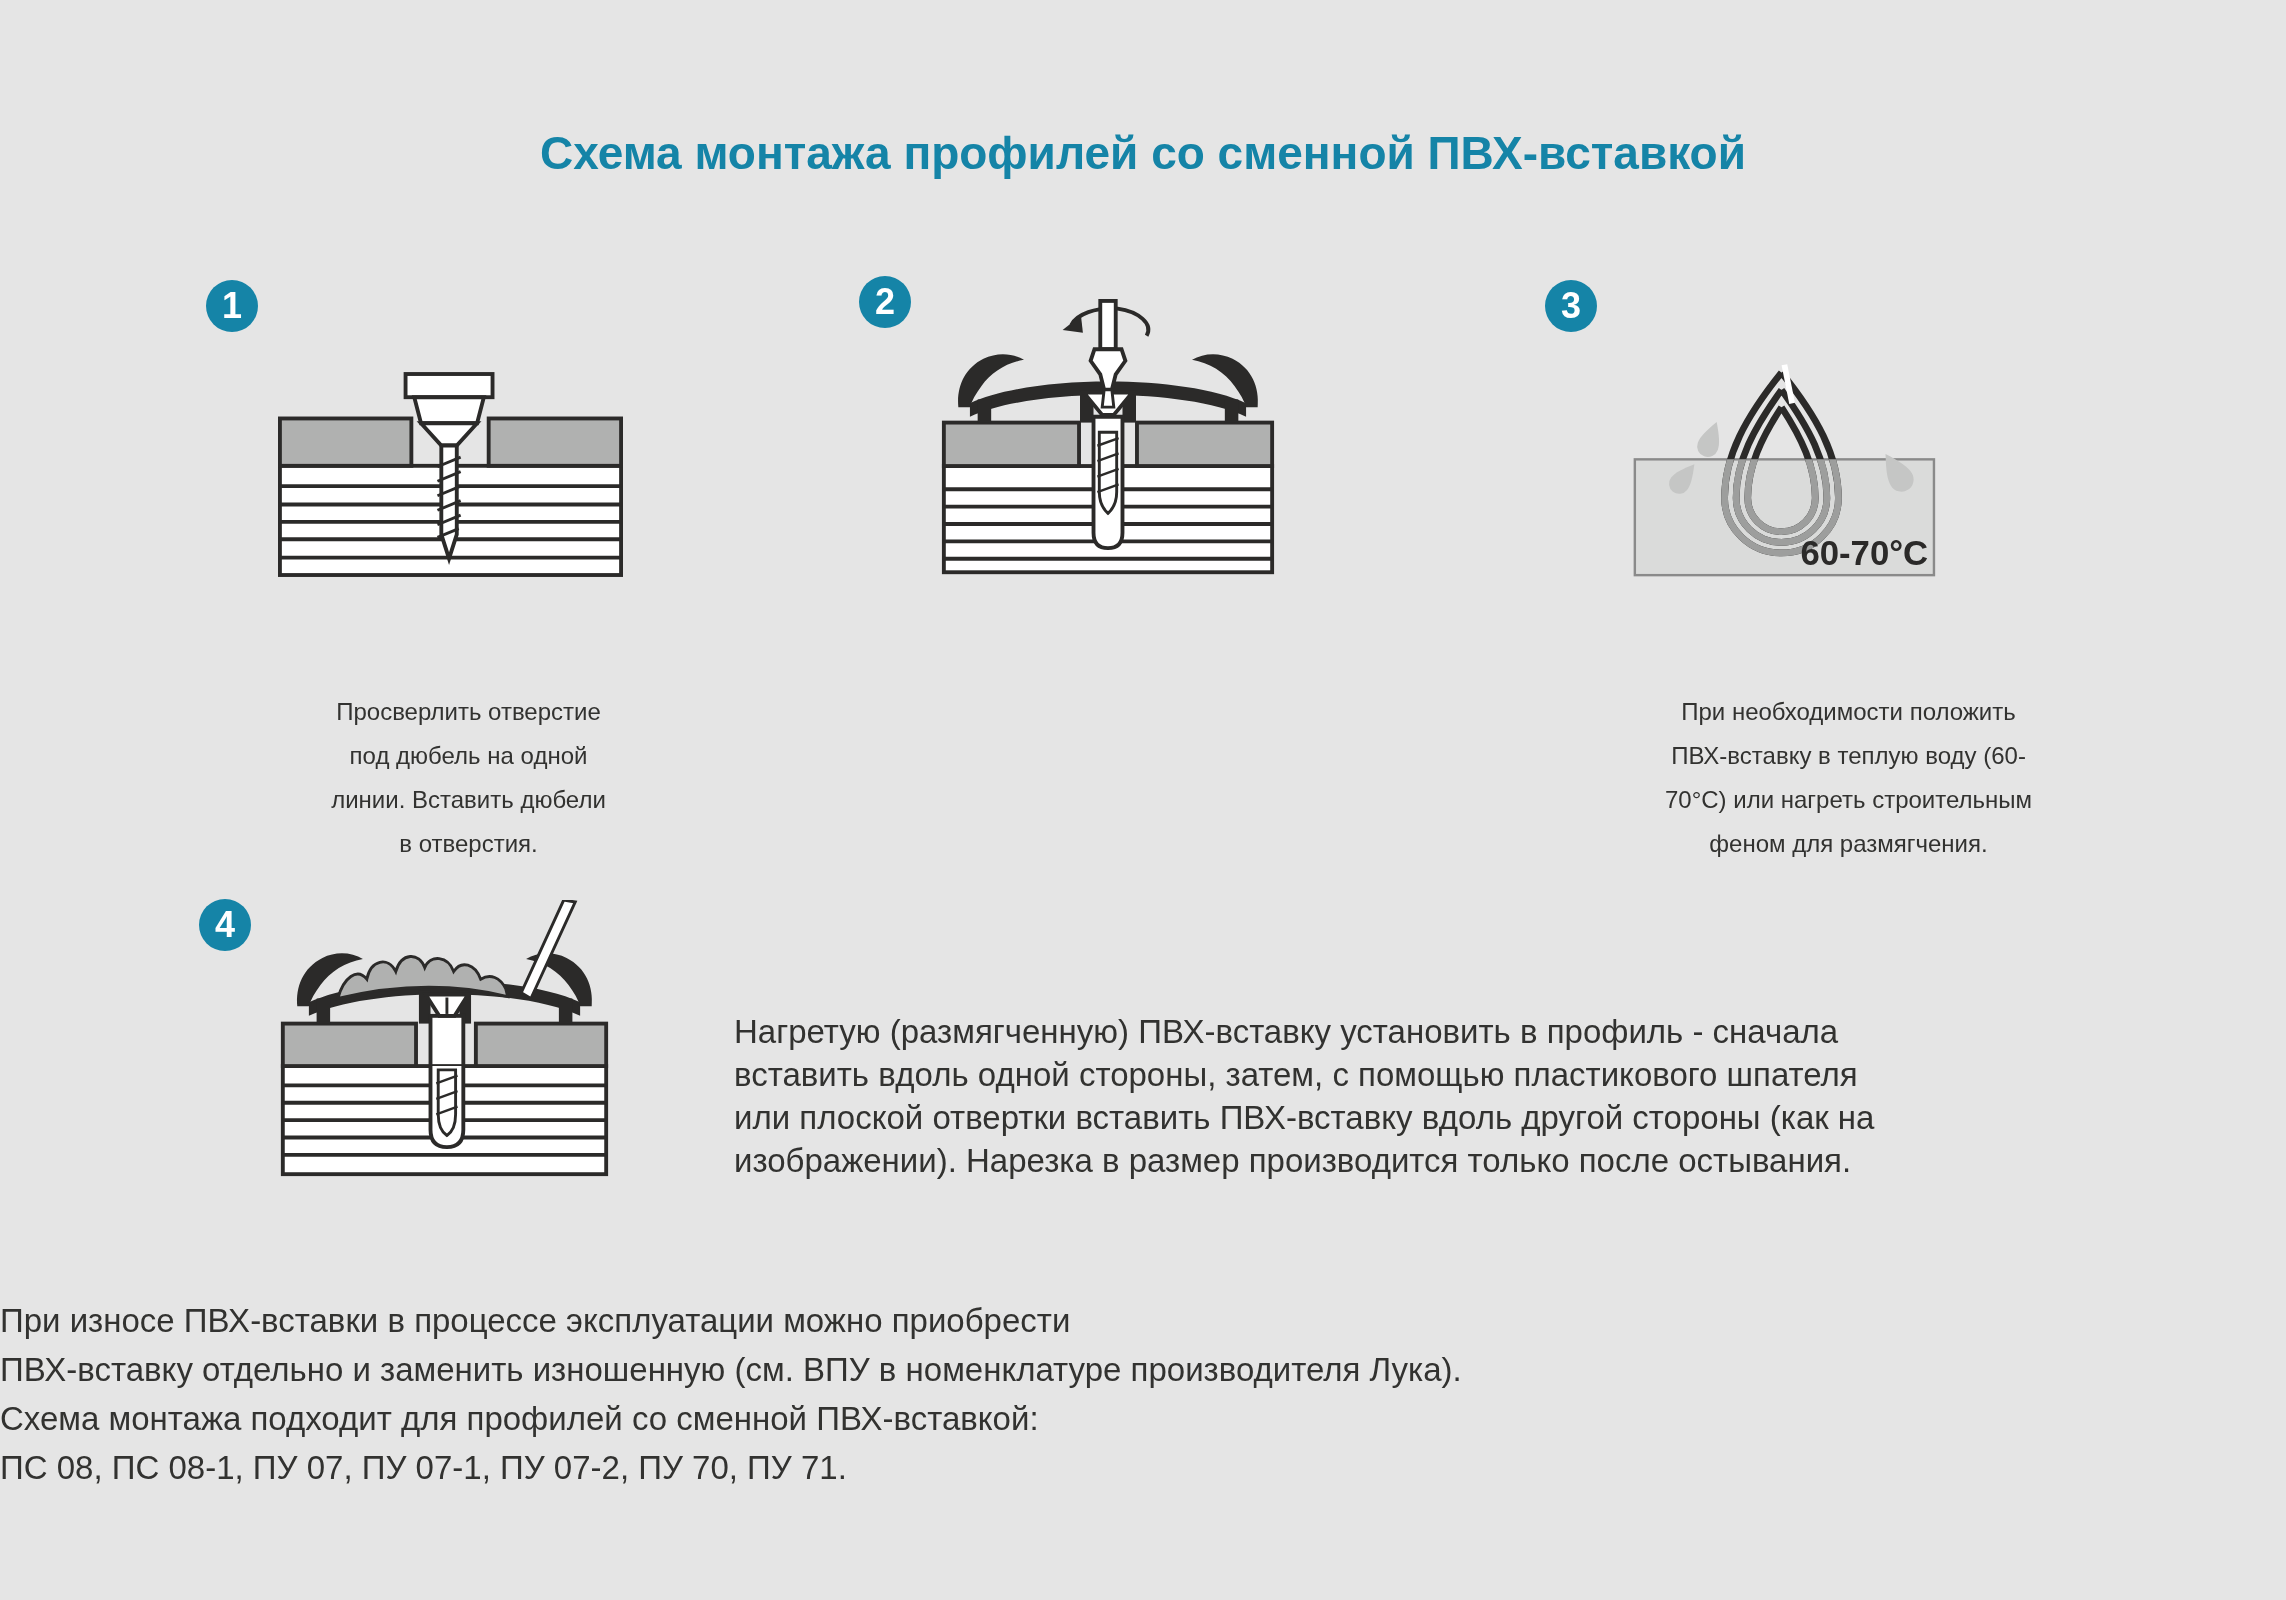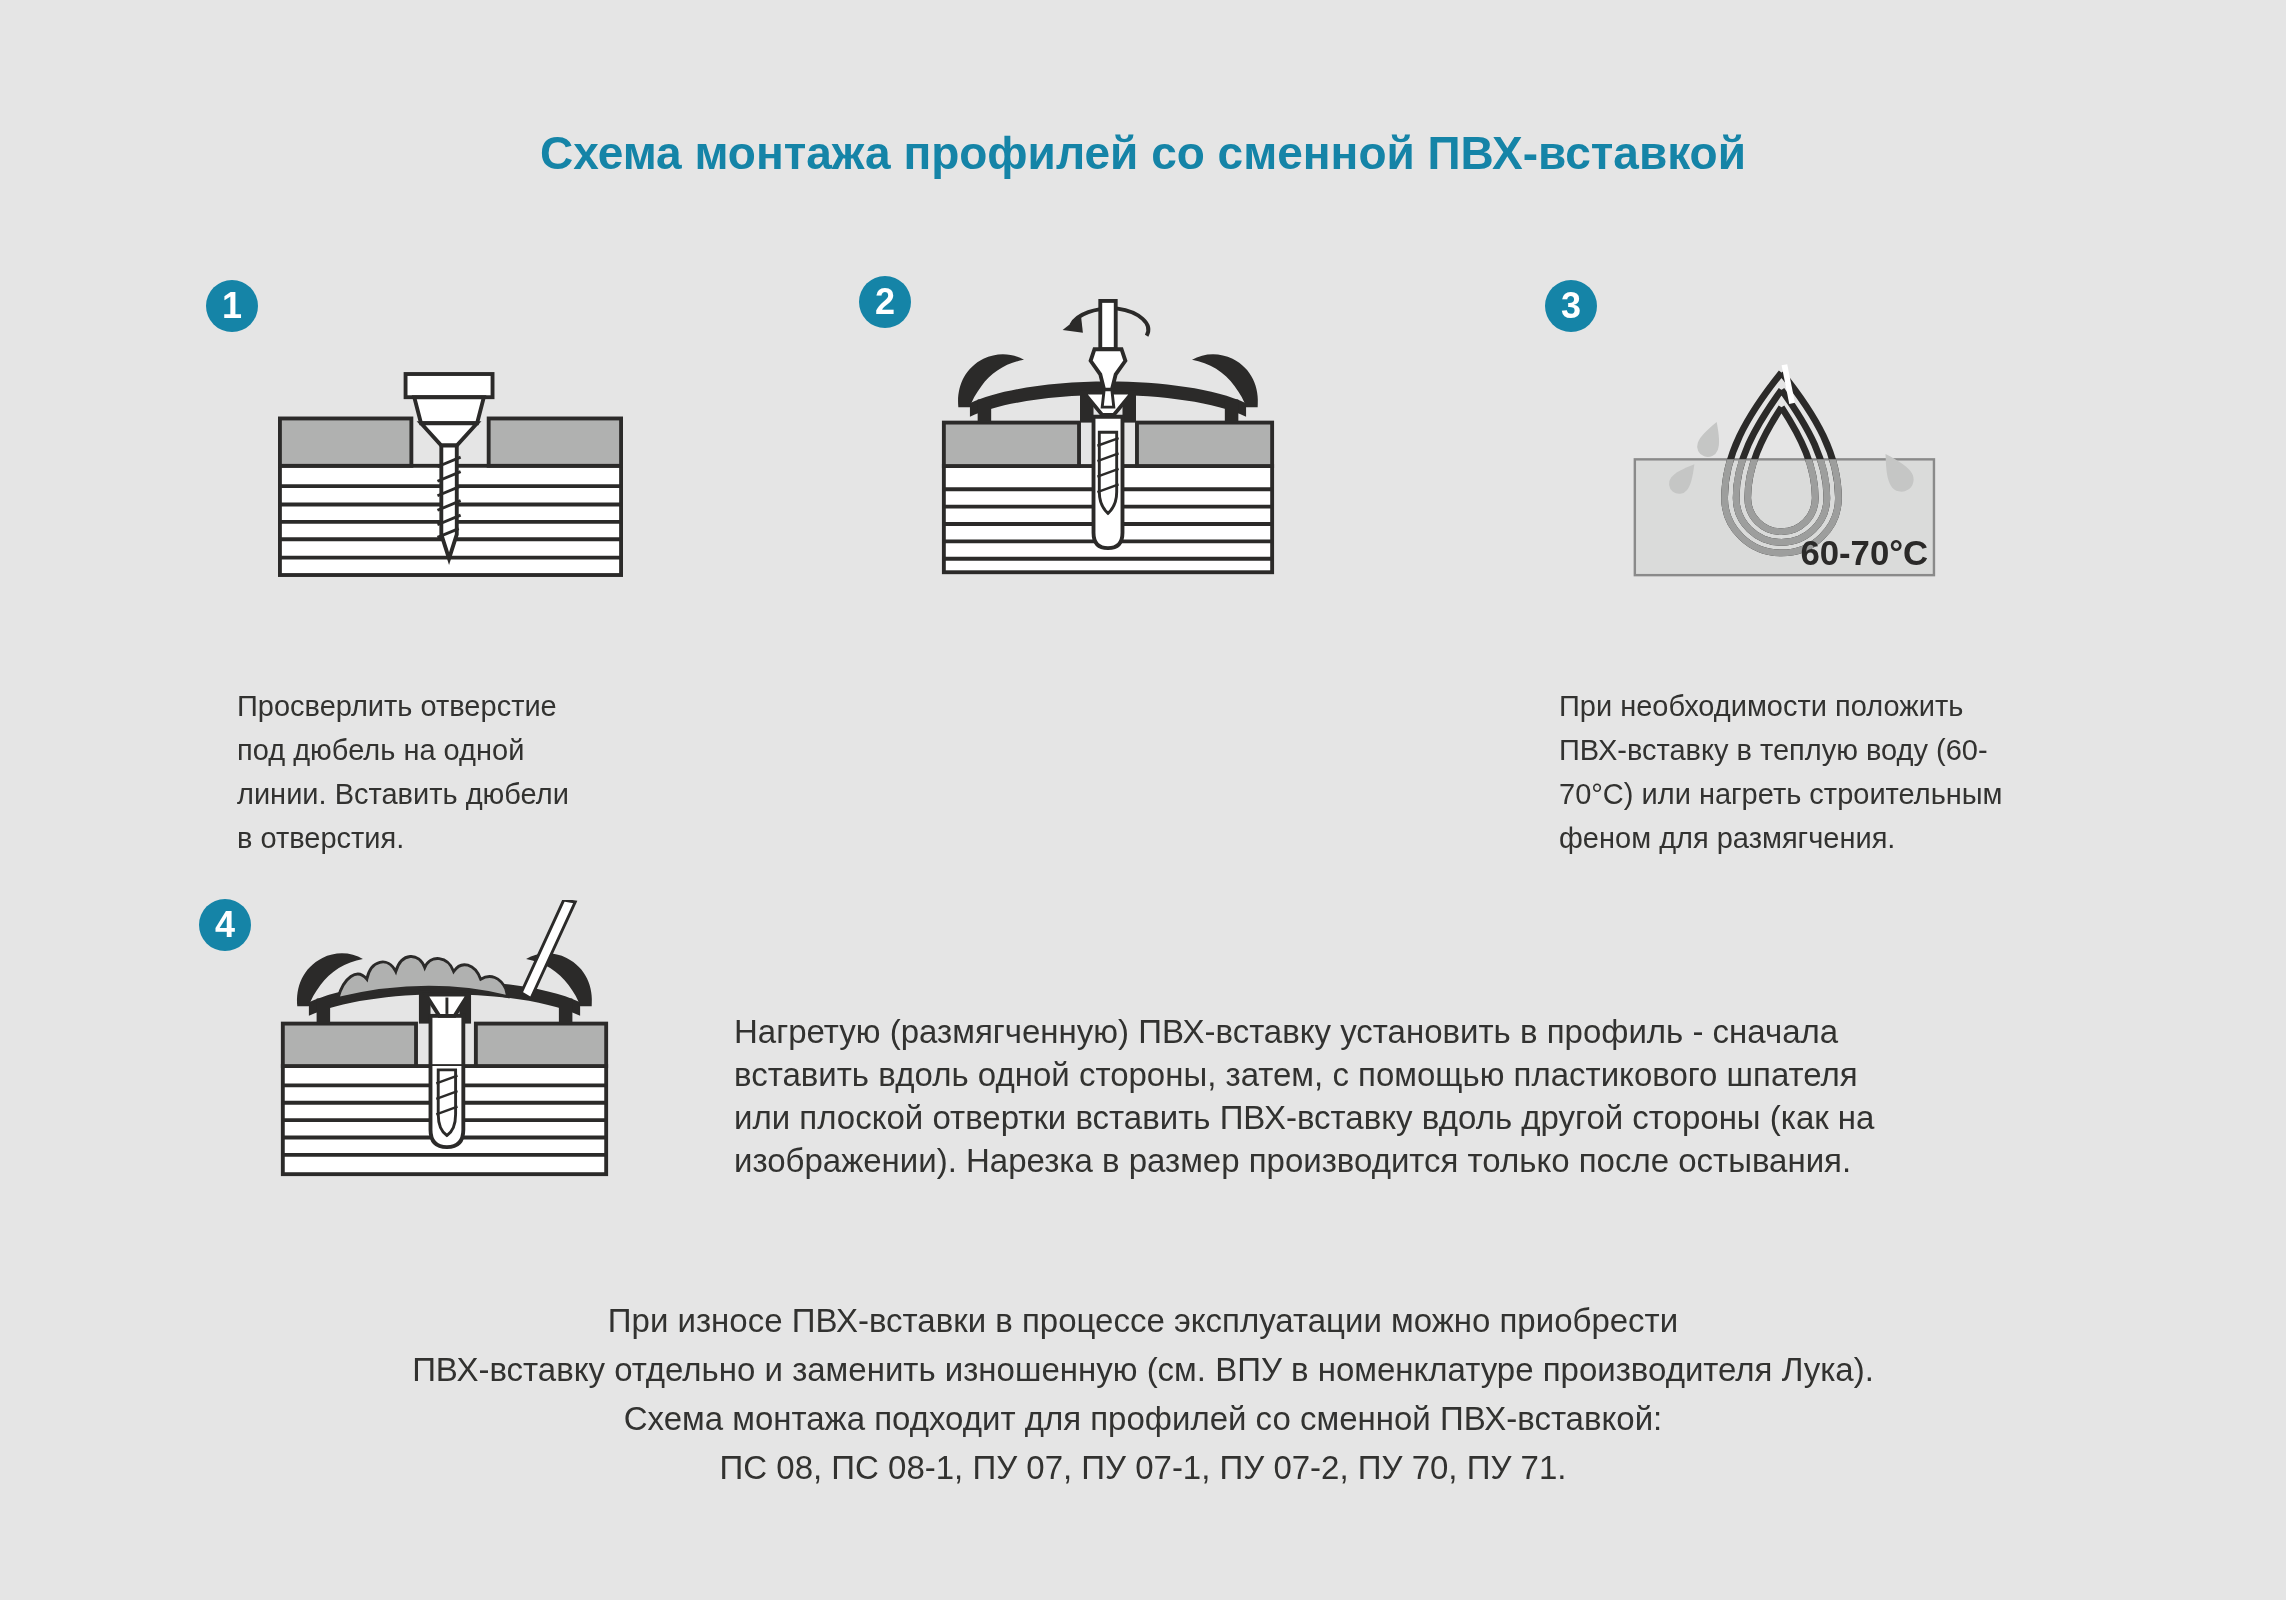--- a/index.html
+++ b/index.html
@@ -18,32 +18,32 @@
     color:#1584a7;
   }
   .badge{
     position:absolute;width:52px;height:52px;border-radius:50%;
     background:#1584a7;color:#ffffff;
     display:flex;align-items:center;justify-content:center;
     font-size:36px;font-weight:bold;
   }
   .caption{
     position:absolute;
-    font-size:29px;line-height:44px;
-    text-align:left;white-space:pre-line;
+    font-size:24px;line-height:44px;
+    text-align:center;white-space:pre-line;margin-top:6px;
   }
   .step4-caption{
     position:absolute;left:734px;top:1010px;width:1410px;
     font-size:33px;line-height:43px;
     text-align:left;white-space:pre-line;
   }
   .footer{
     position:absolute;left:0;top:1296px;width:2286px;
     font-size:33px;line-height:49px;
-    text-align:center;white-space:pre-line;
+    text-align:left;white-space:pre-line;
   }
   .illus{position:absolute;}
 </style>
 </head>
 <body>
 
 <div id="canvas">
 
   <div class="title">Схема монтажа профилей со сменной ПВХ-вставкой</div>
 

